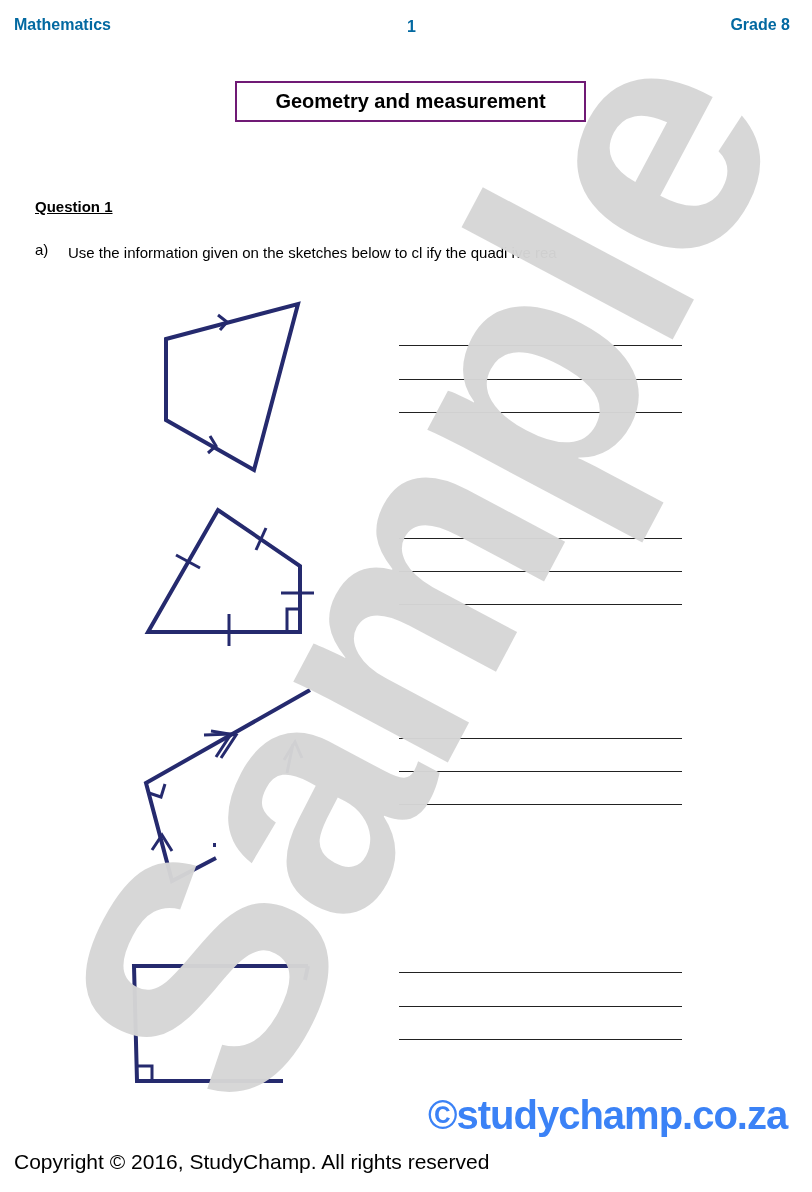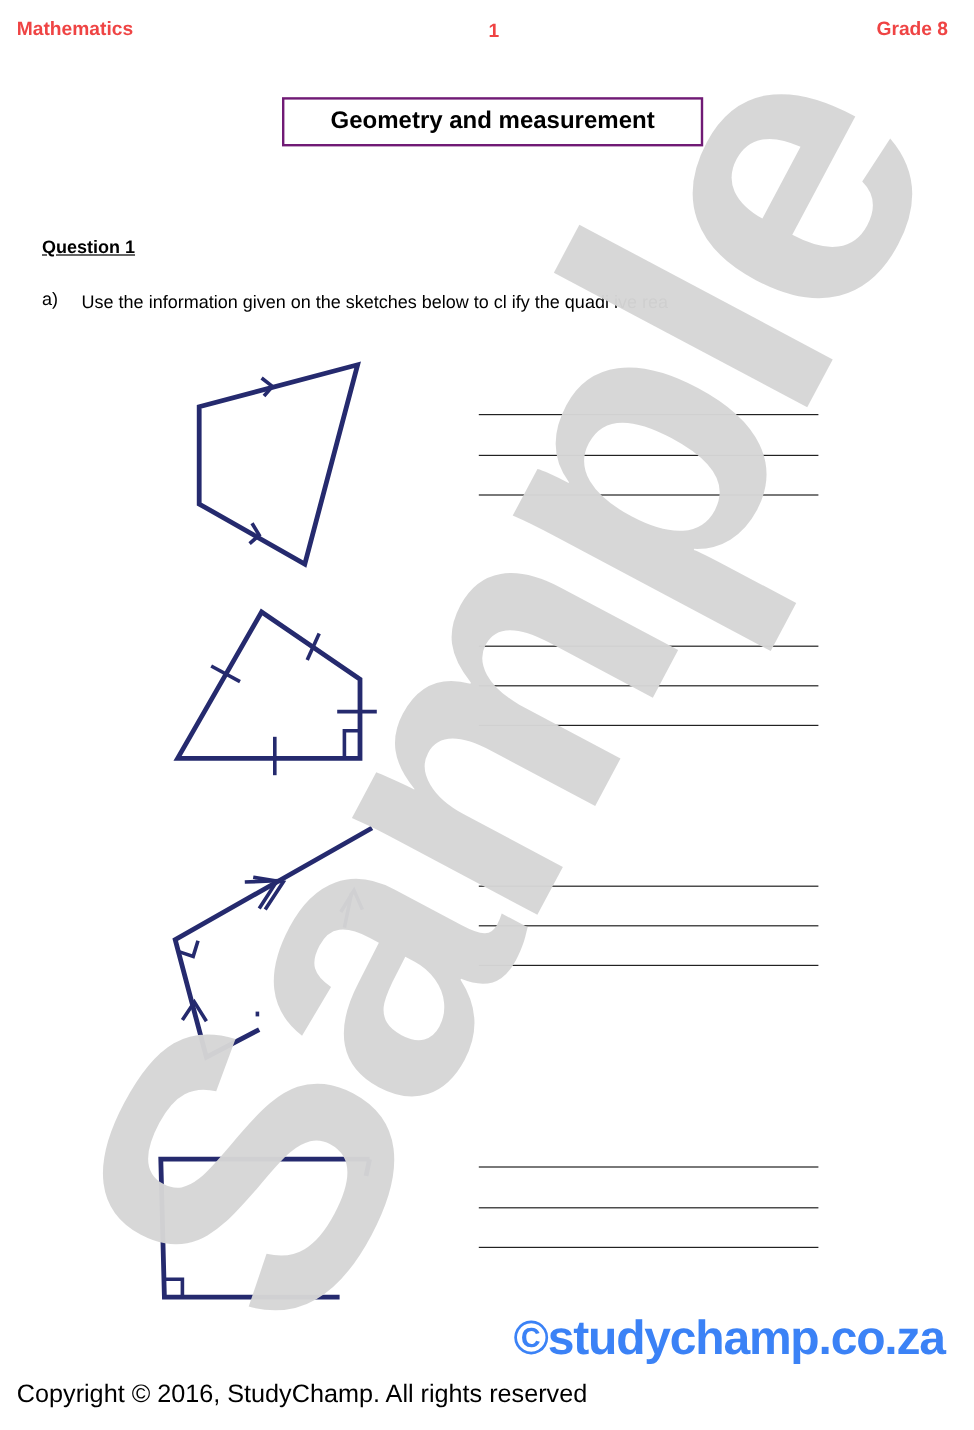--- a/index.html
+++ b/index.html
@@ -1,18 +1,18 @@
 <!DOCTYPE html>
 <html><head>
   <meta charset="utf-8">
   <style>
     html, body { margin:0; padding:0; background:#ffffff; }
     body { width:812px; height:1192px; position:relative; overflow:hidden;
            font-family:"Liberation Sans", "DejaVu Sans", sans-serif; color:#000; }
-    .hdr { position:absolute; top:16px; font-weight:bold; font-size:16px; color:#ef4444; }
+    .hdr { position:absolute; top:16px; font-weight:bold; font-size:16px; color:#0369a1; }
     .hdr-left { left:14px; }
     .hdr-center { left:407px; top:18px; }
     .hdr-right { right:22px;margin-left:23px; }
     .title-box { position:absolute; left:235px; top:81px; width:351px; height:41px;
                  border:2px solid #701a75; box-sizing:border-box;
                  display:flex; align-items:center; justify-content:center;
                  font-weight:bold; font-size:20px; }
     .q-title { position:absolute; left:35px; top:198px; font-weight:bold; font-size:15px; text-decoration:underline;text-align:center; }
     .q-label { position:absolute; left:35px; top:241px; font-size:15px; }
     .q-text { position:absolute; left:68px; top:241px; width:700px; font-size:15px; line-height:23px; }

